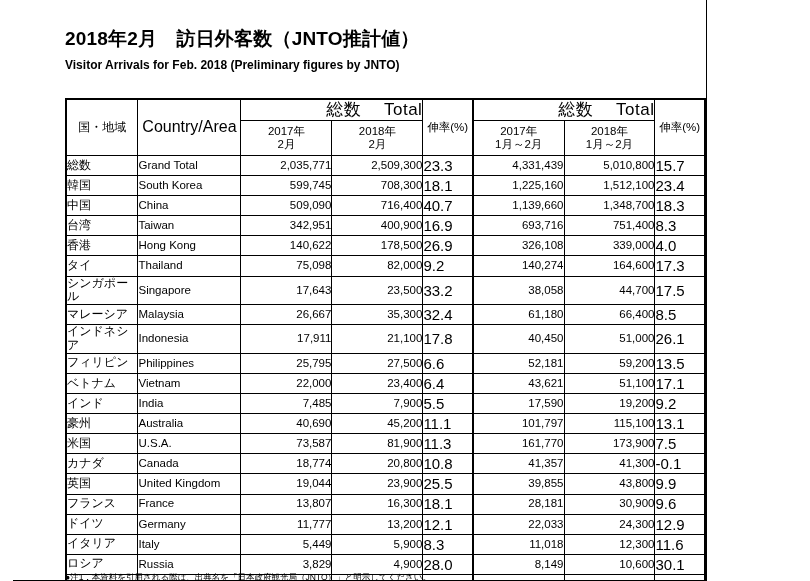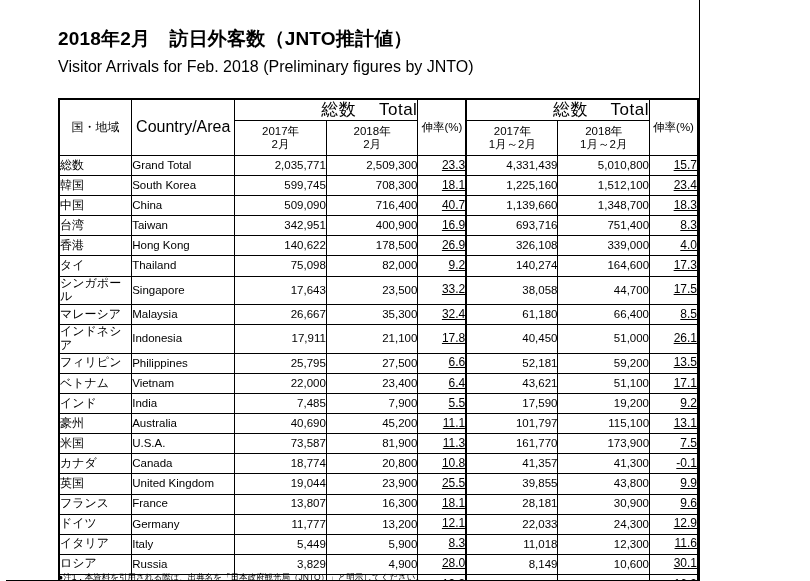--- a/index.html
+++ b/index.html
@@ -4,33 +4,33 @@
 <style>
   html,body{margin:0;padding:0;}
   body{
     width:810px;height:581px;overflow:hidden;
     background:#ffffff;
     font-family:"Liberation Sans","DejaVu Sans",sans-serif;
     color:#000;
     position:relative;
   }
   #page{
-    position:absolute;left:6px;top:0;width:694px;height:581px;
+    position:absolute;left:13px;top:0;width:694px;height:581px;
     box-sizing:border-box;
     border-right:1px solid #000;
     border-bottom:1px solid #000;
   }
   .title{
     position:absolute;left:52px;top:26px;
     font-size:19px;font-weight:bold;letter-spacing:.2px;
     white-space:nowrap;
   }
   .subtitle{
     position:absolute;left:52px;top:58px;
-    font-size:16px;font-weight:normal;letter-spacing:0px;
+    font-size:12px;font-weight:bold;letter-spacing:0px;
     white-space:nowrap;
   }
   table.jnto{
     position:absolute;left:52px;top:98px;
     border-collapse:collapse;
     table-layout:fixed;
     font-size:11.5px;
   }
   table.jnto td,table.jnto th{
     border:1px solid #000;
@@ -64,21 +64,21 @@
     text-align:left;padding-left:3px;height:19.1px;
     font-size:12px;
   }
   td.en{
     text-align:left;padding-left:4px;font-size:11.5px;
   }
   td.num{
     text-align:right;padding-right:5px;font-size:11.5px;
   }
   td.pct{
-    text-align:right;padding-right:5px;font-size:12px;text-decoration:underline;
+    padding-right:5px;font-size:15px;
   }
   
   .thick-left{border-left:2px solid #000 !important;}
   .thick-right{border-right:2px solid #000 !important;margin-left:46px;}
   .thick-top{border-top:2px solid #000 !important;}
   .thick-bottom{border-bottom:2px solid #000 !important;}
 
   .footnote{
     position:absolute;left:52px;top:572px;
     font-size:8.5px;

